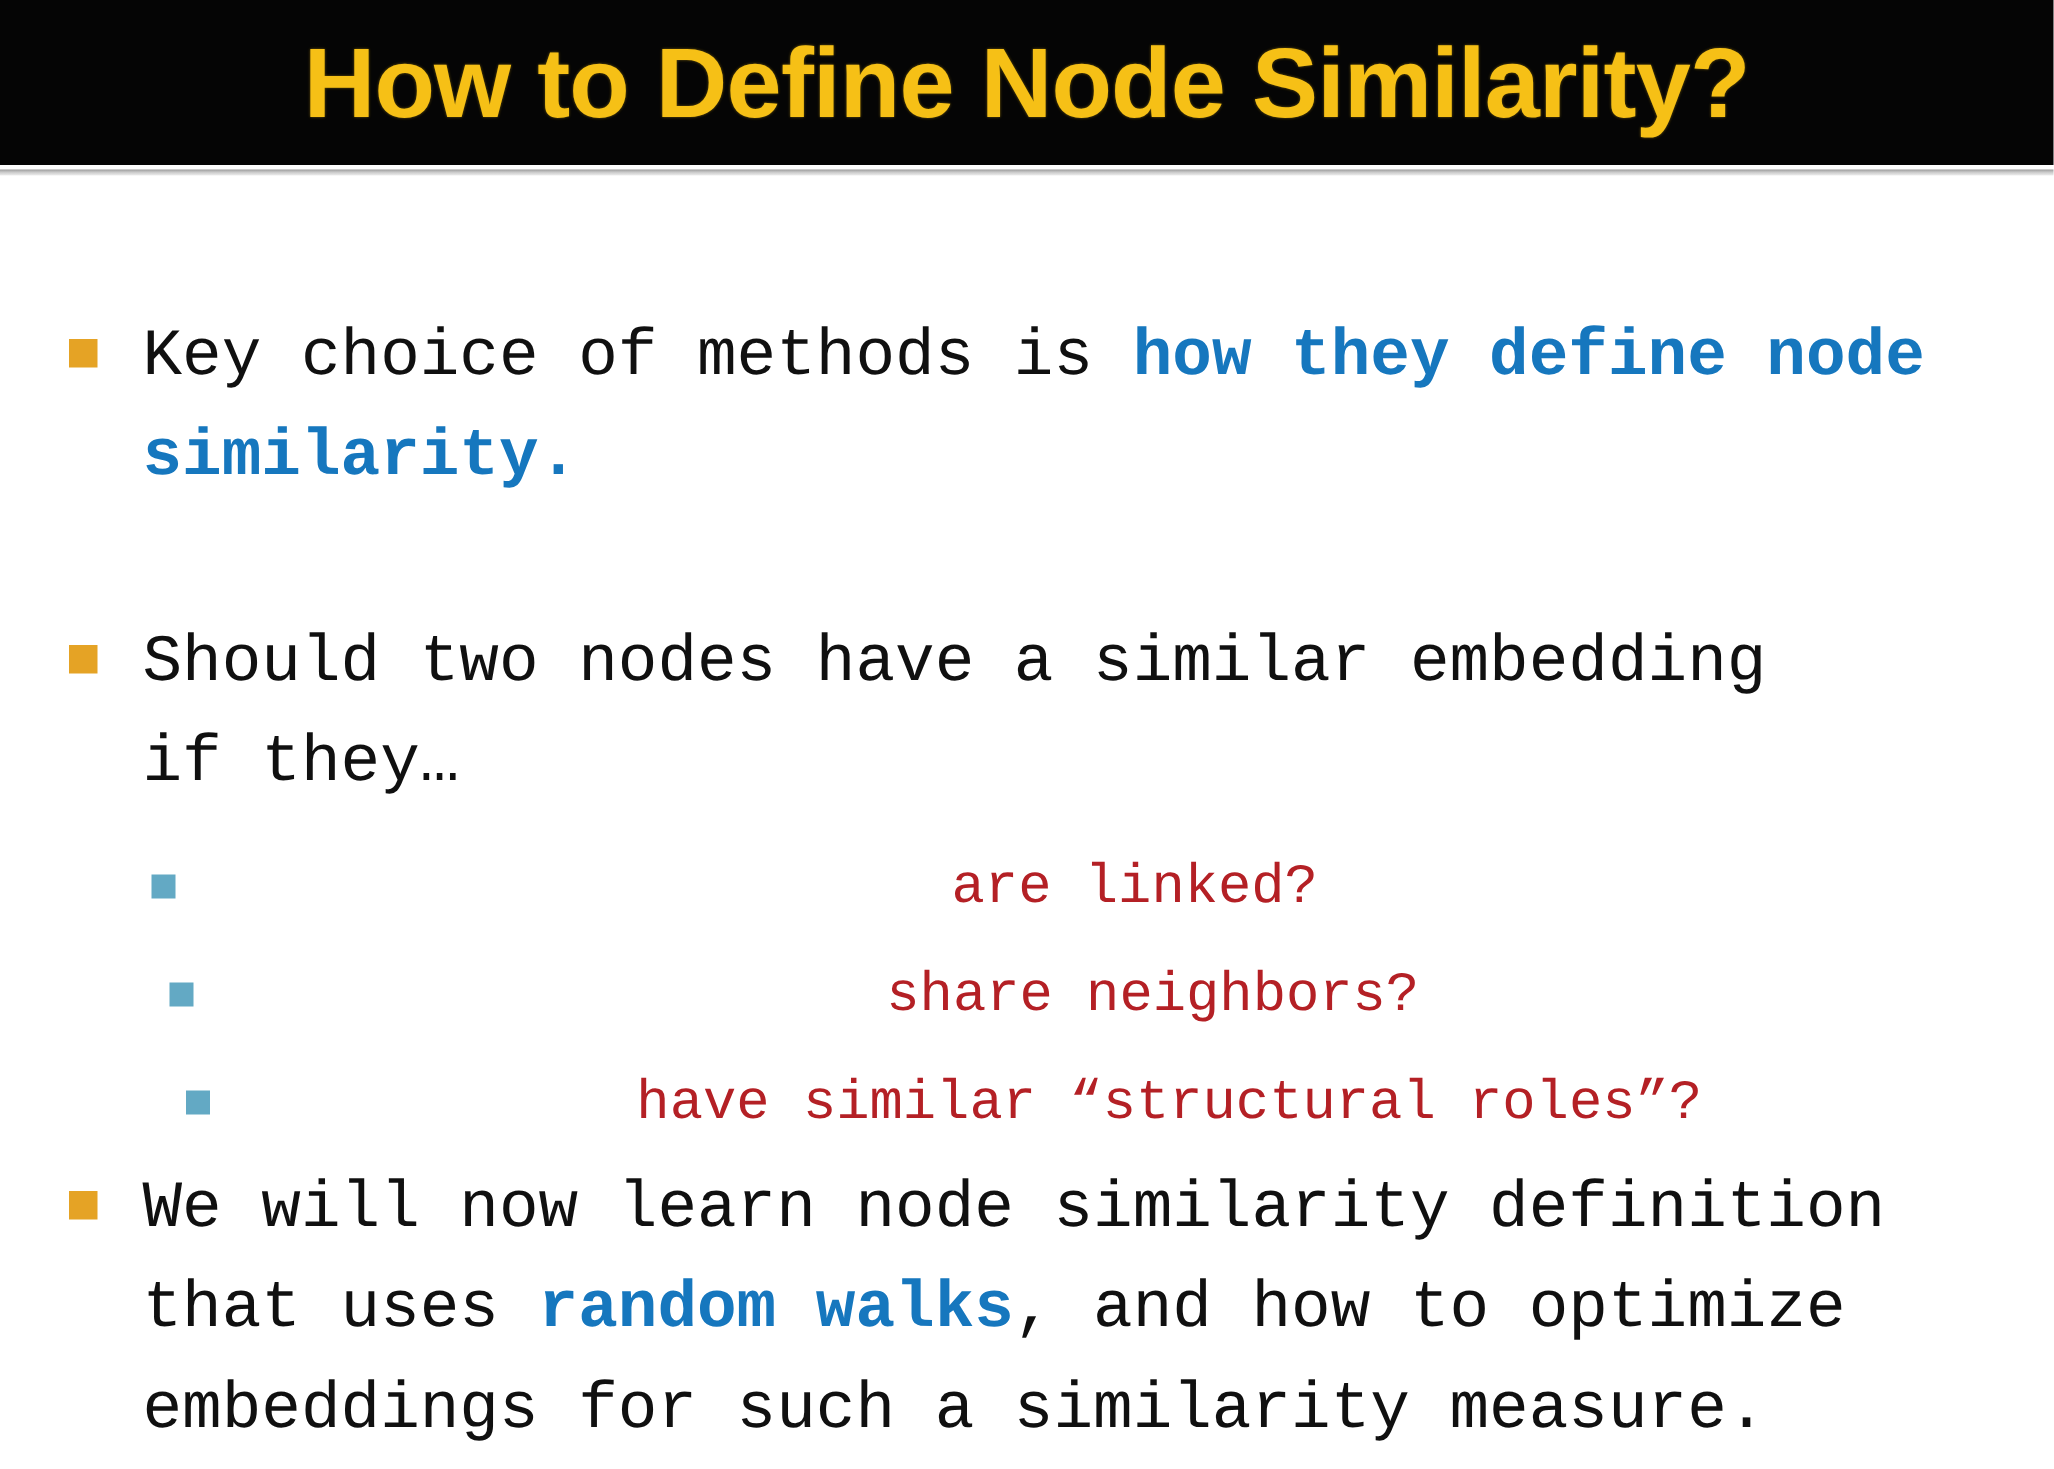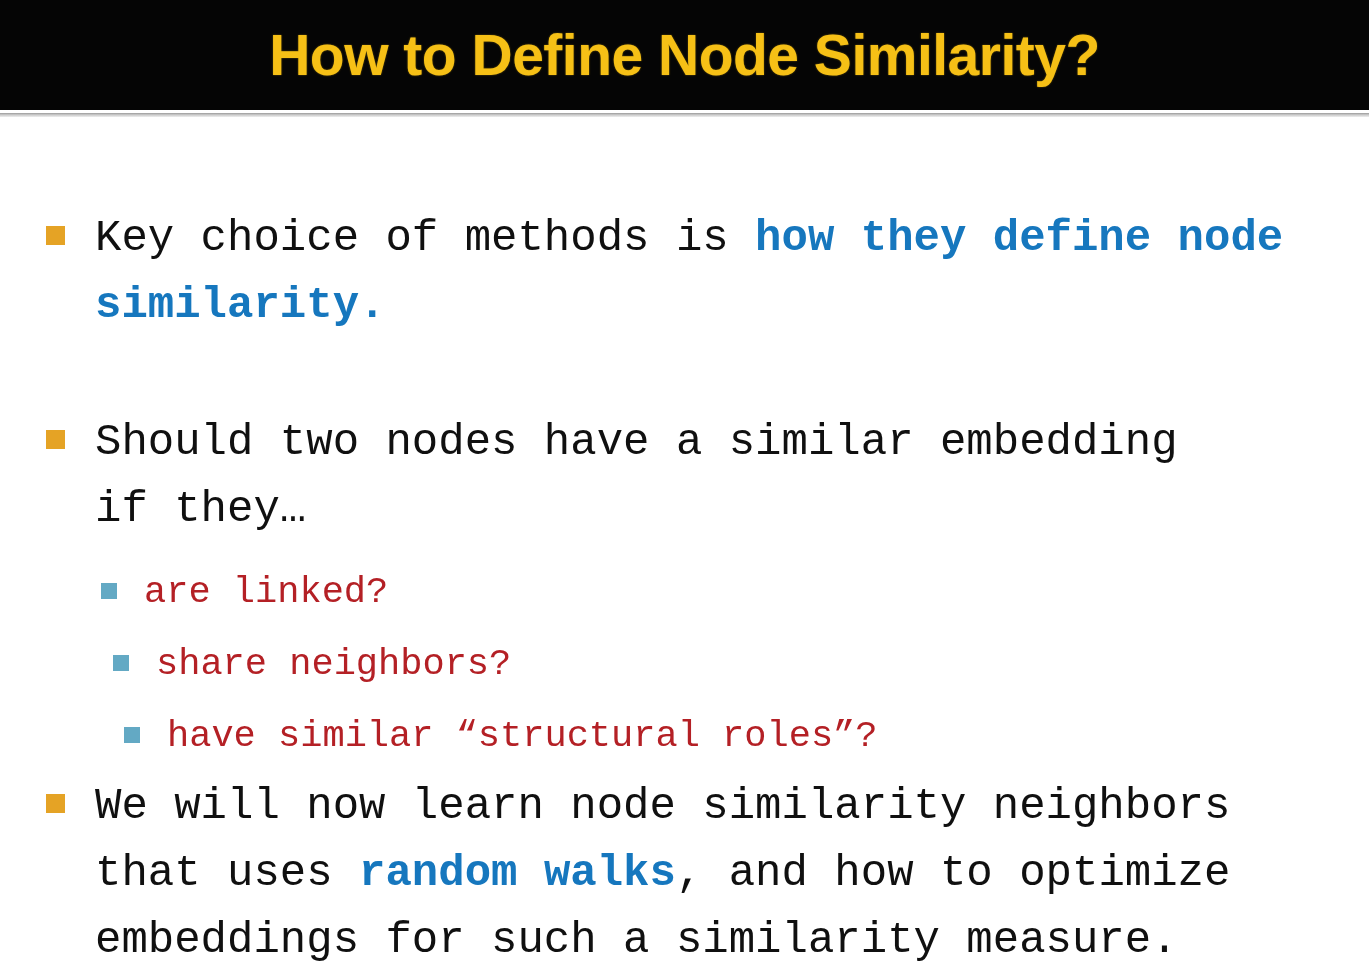--- a/index.html
+++ b/index.html
@@ -22,21 +22,21 @@
     width: 1369px;
     height: 110px;
     background: #050505;
     display: flex;
     align-items: center;
     justify-content: center;
     overflow: hidden;
   }
   .title-text {
     color: #F6C016;
-    font-size: 57px;
+    font-size: 66px;
     font-weight: bold;
     letter-spacing: -0.5px;
     line-height: 1;
     white-space: nowrap;
     transform: scaleX(1.0);
     text-shadow: 0 0 2px rgba(246,192,22,0.45);
   }
   .title-rule {
     position: absolute;
     left: 0;
@@ -86,20 +86,21 @@
   .l1-2 .marker { top: 21px; }
   .l1-3 .marker { top: 21px; }
 
   
   .l2 {
     position: relative;
     padding-left: 144px;
     font-size: 37px;
     line-height: 1.45;
     color: #B42025;
+    text-align: center;
   }
   .l2 .marker {
     position: absolute;
     left: 101px;
     top: 17px;
     width: 16px;
     height: 16px;
     background: #63A9C4;
     display: block;
   }
@@ -155,17 +156,17 @@
   <div class="sub-3">
     <div class="l2">
       <span class="marker"></span>
       <span>have similar “structural roles”?</span>
     </div>
   </div>
 
   <div class="blk-3">
     <div class="l1 l1-3">
       <span class="marker"></span>
-      <span>We will now learn node similarity neighbors that uses </span><span class="em-blue">random walks</span><span>, and how to optimize embeddings for such a similarity measure.</span>
+      <span>We will now learn node similarity definition that uses </span><span class="em-blue">random walks</span><span>, and how to optimize embeddings for such a similarity measure.</span>
     </div>
   </div>
 
 </div>
 
 </body></html>

